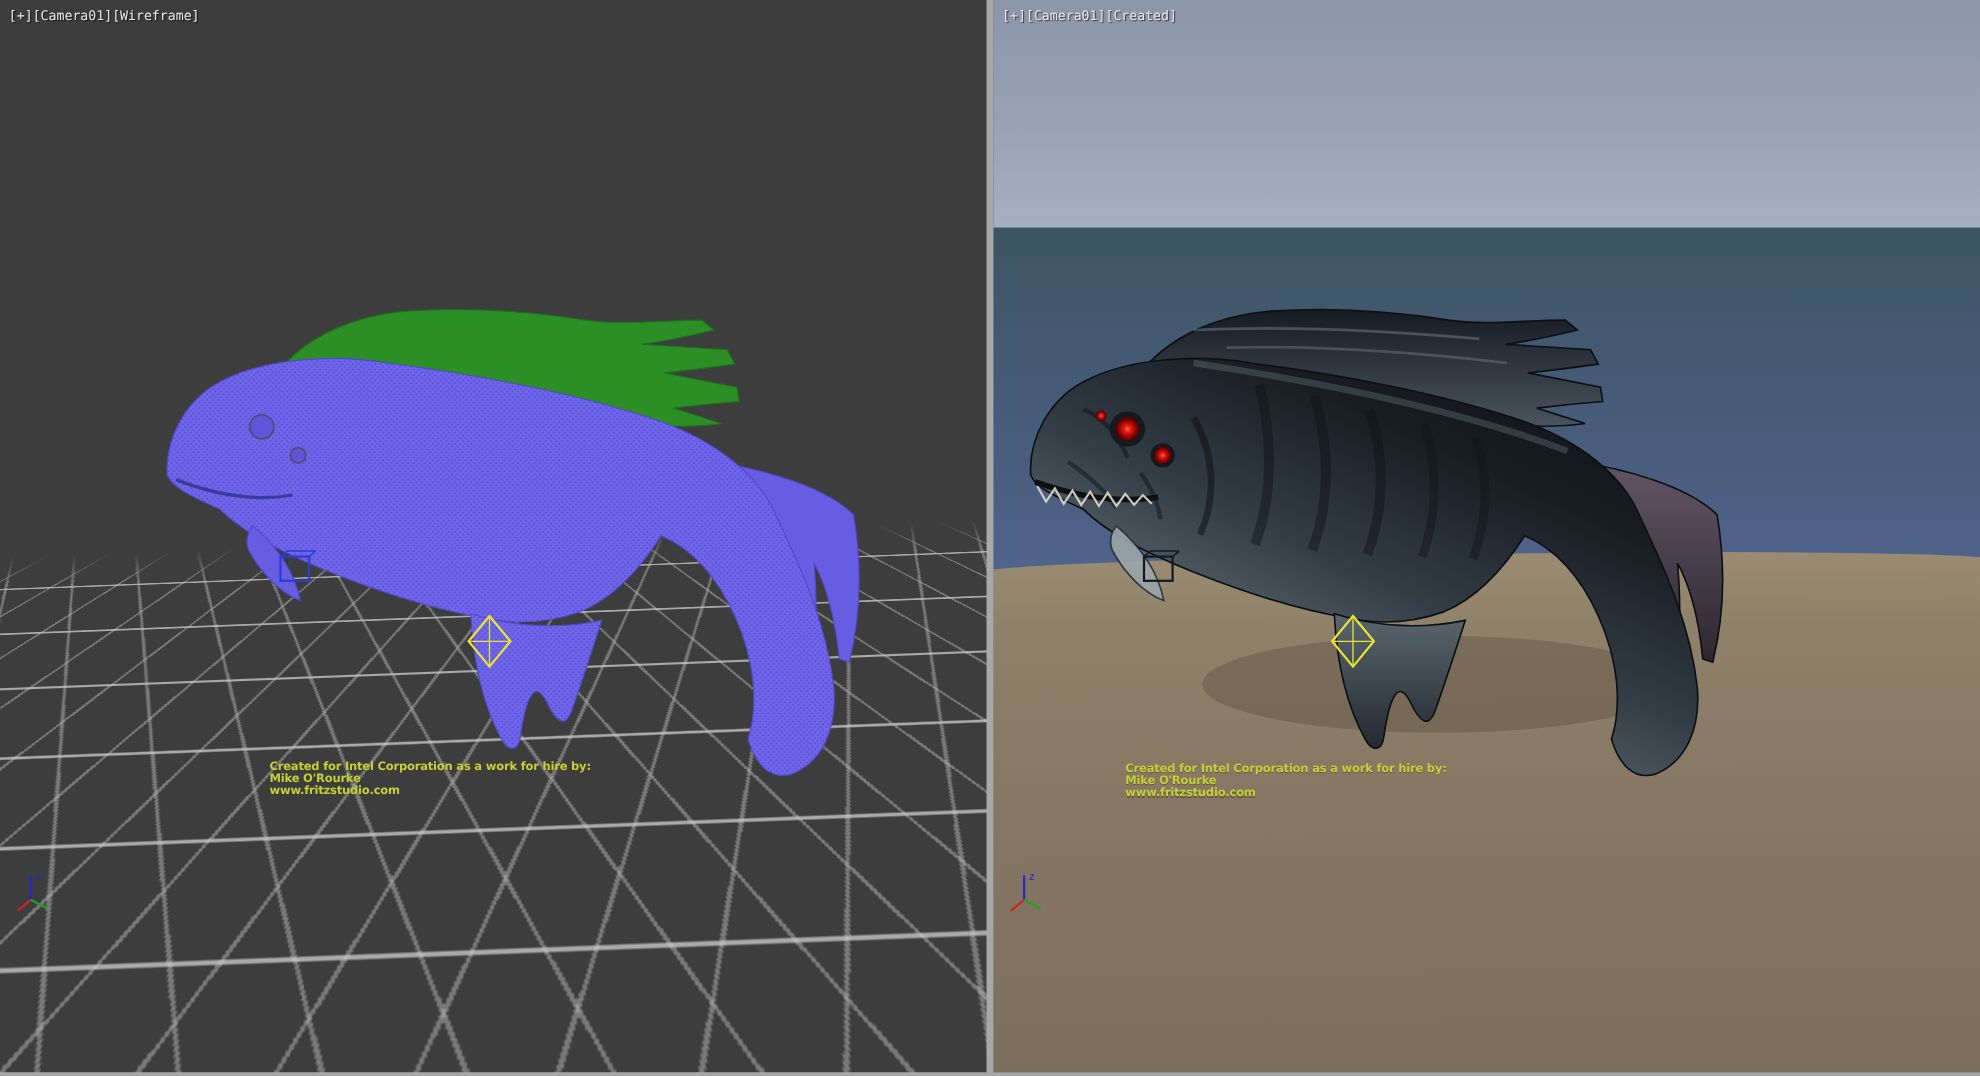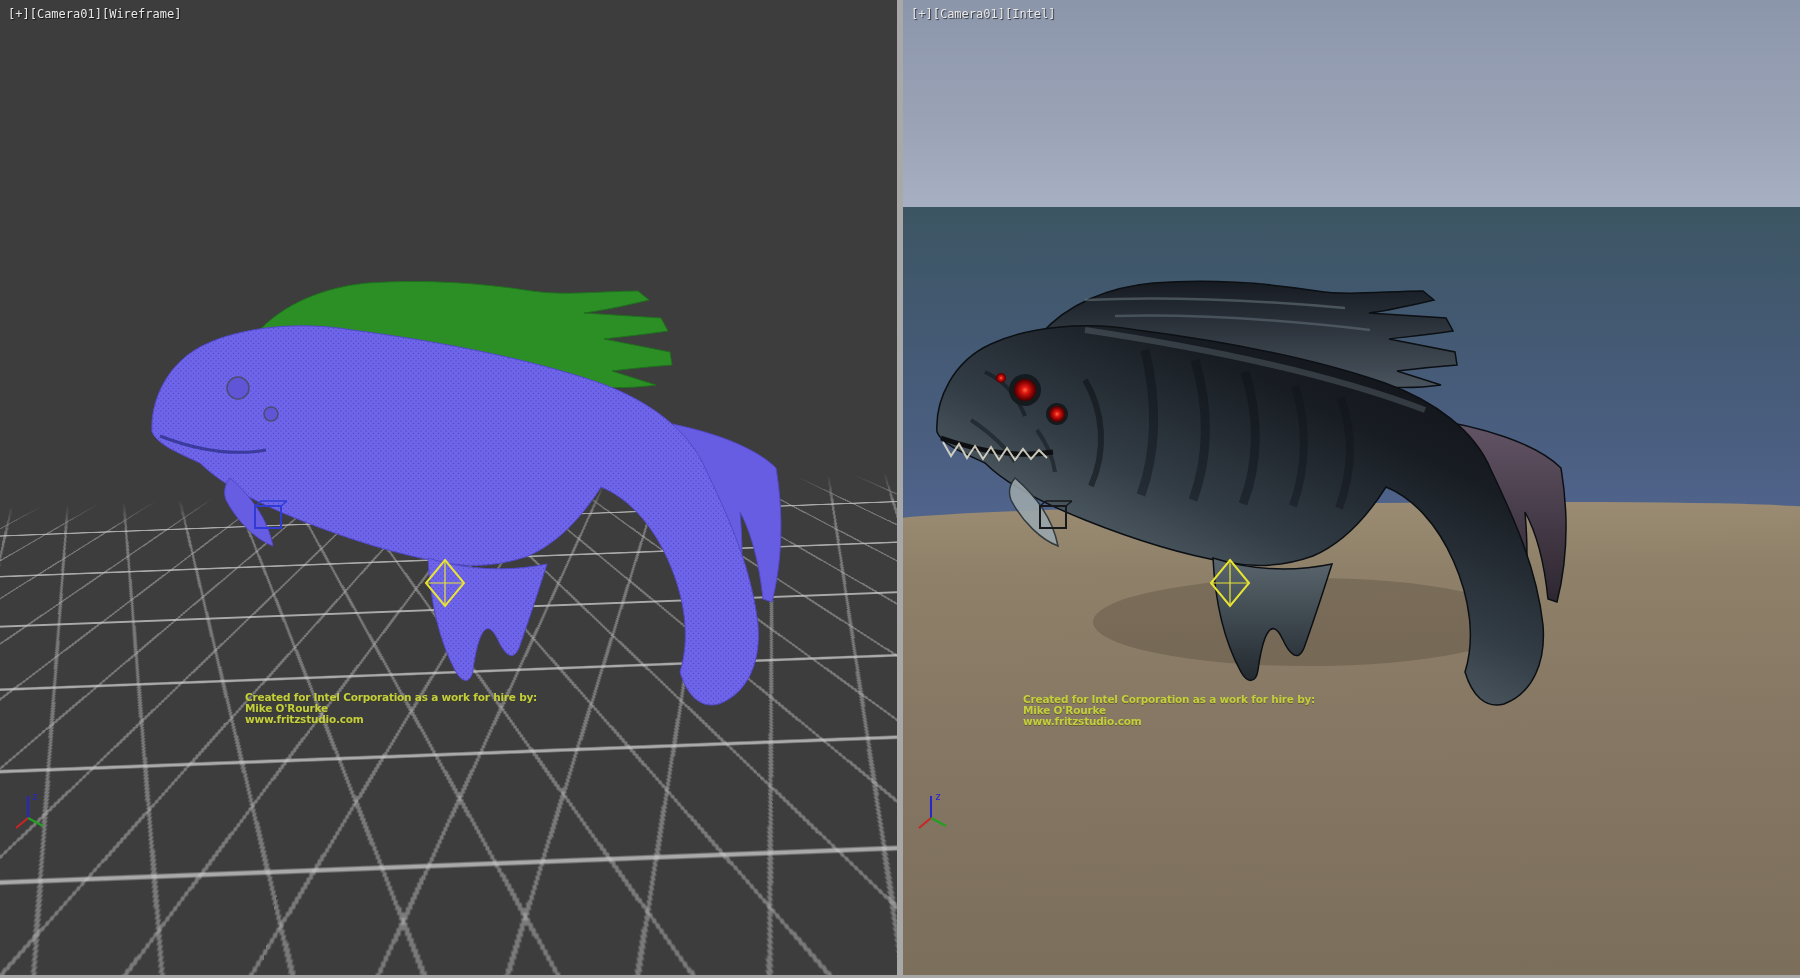--- a/index.html
+++ b/index.html
@@ -114,21 +114,21 @@
     </svg>
   </div>
 
   <div class="viewport vp-right">
 
     <div class="sky-upper"></div>
     <div class="sky-lower"></div>
     <div class="terrain"></div>
 
     <div class="vp-label">
-      <span>[+]</span><span>[Camera01]</span><span>[Intel]</span>
+      <span>[+]</span><span>[Camera01]</span><span>[Created]</span>
     </div>
 
     <svg class="scene-svg" viewBox="0 0 897 975">
       <defs>
         <path id="R-tail" d="M636 418 C698 426 752 444 776 468 C784 516 782 562 772 602 L763 599 C759 560 750 530 740 512 C744 558 742 600 731 627 L722 621 C720 576 712 536 699 506 C678 470 658 442 636 418 Z"></path>
         <path id="R-dorsal" d="M256 334 C282 304 324 287 368 283 C424 279 482 283 532 291 C564 296 602 291 638 291 L649 300 C620 307 599 311 584 313 L661 318 L668 331 C640 335 620 337 604 339 L670 352 L672 365 C646 367 628 369 612 371 L656 385 C600 393 540 381 478 368 C418 356 338 345 256 334 Z"></path>
         <path id="R-body" d="M152 432 C150 400 168 361 206 344 C242 327 300 321 352 330 C422 339 522 356 600 383 C650 401 690 431 706 470 C730 520 752 570 758 625 C761 662 748 693 719 704 C700 709 687 695 680 672 C690 640 686 600 668 560 C652 524 628 498 601 487 C580 520 556 544 528 556 C500 566 470 568 441 562 C400 555 350 540 300 520 C260 504 222 485 200 463 C176 452 157 444 152 432 Z"></path>
         <path id="R-pelvic" d="M428 558 C430 600 439 641 456 672 C462 683 471 684 473 670 C477 641 485 612 498 640 C505 655 513 662 519 648 C529 620 539 589 547 564 C508 572 466 570 428 558 Z"></path>
         <path id="R-pect" d="M230 478 C252 497 268 520 273 546 C257 540 238 523 226 500 C223 492 225 484 230 478 Z"></path>
         <linearGradient id="R-bodyGrad" x1="0" y1="1" x2="0.75" y2="0">

